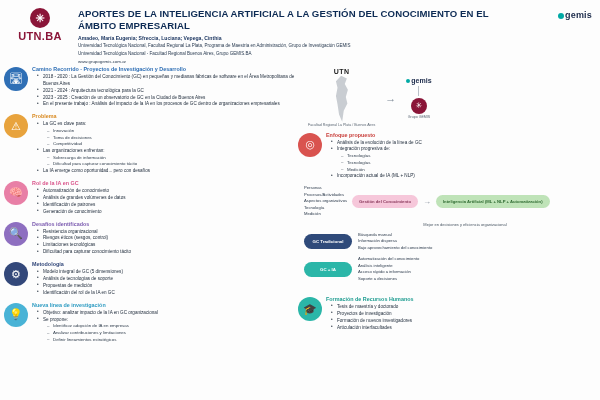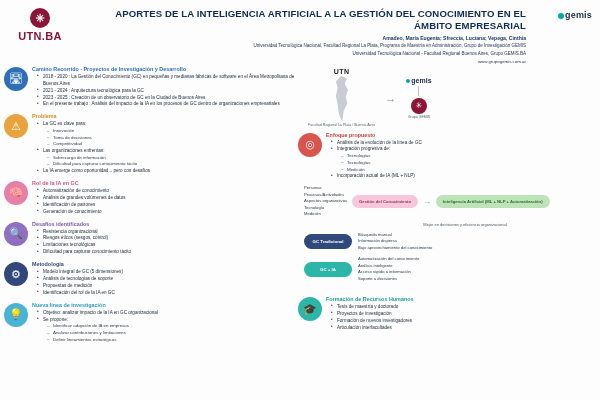--- a/index.html
+++ b/index.html
@@ -43,21 +43,21 @@
     font-weight: bold;
   }
   .logo-utn .utn-text {
     font-size: 11px;
     font-weight: bold;
     color: #8a1538;
     letter-spacing: .3px;
   }
   .header-center {
     flex: 1 1 auto;
-    text-align: right;
+    text-align: left;
     padding-top: 2px;
   }
   .title {
     font-size: 9.6px;
     font-weight: bold;
     color: #0d2b54;
     line-height: 1.25;
     margin: 0 0 3px 0;
     text-transform: uppercase;
     letter-spacing: .1px;

